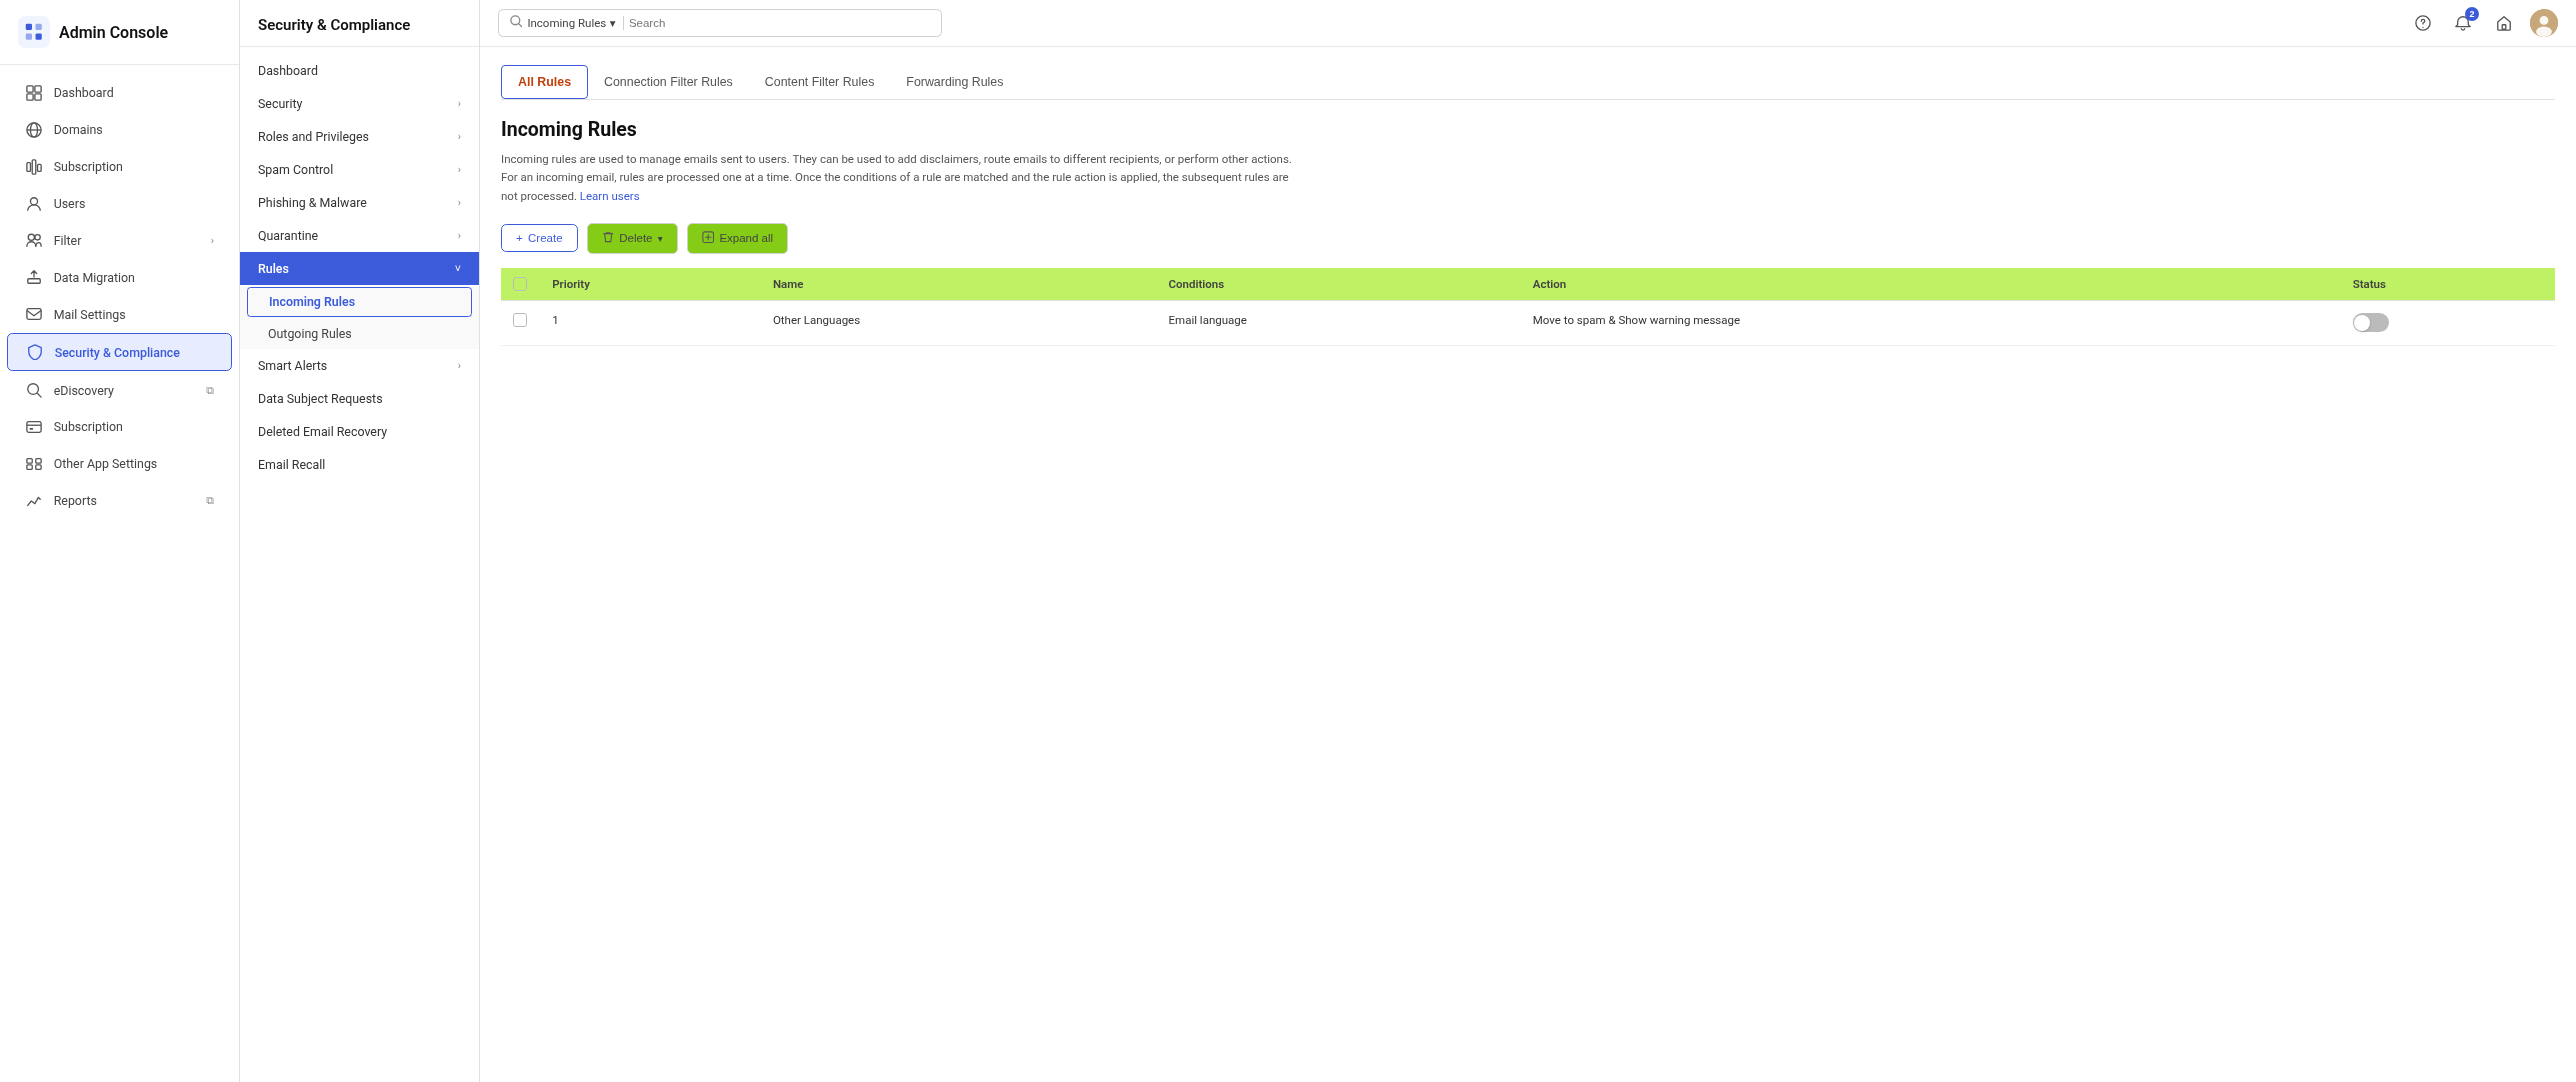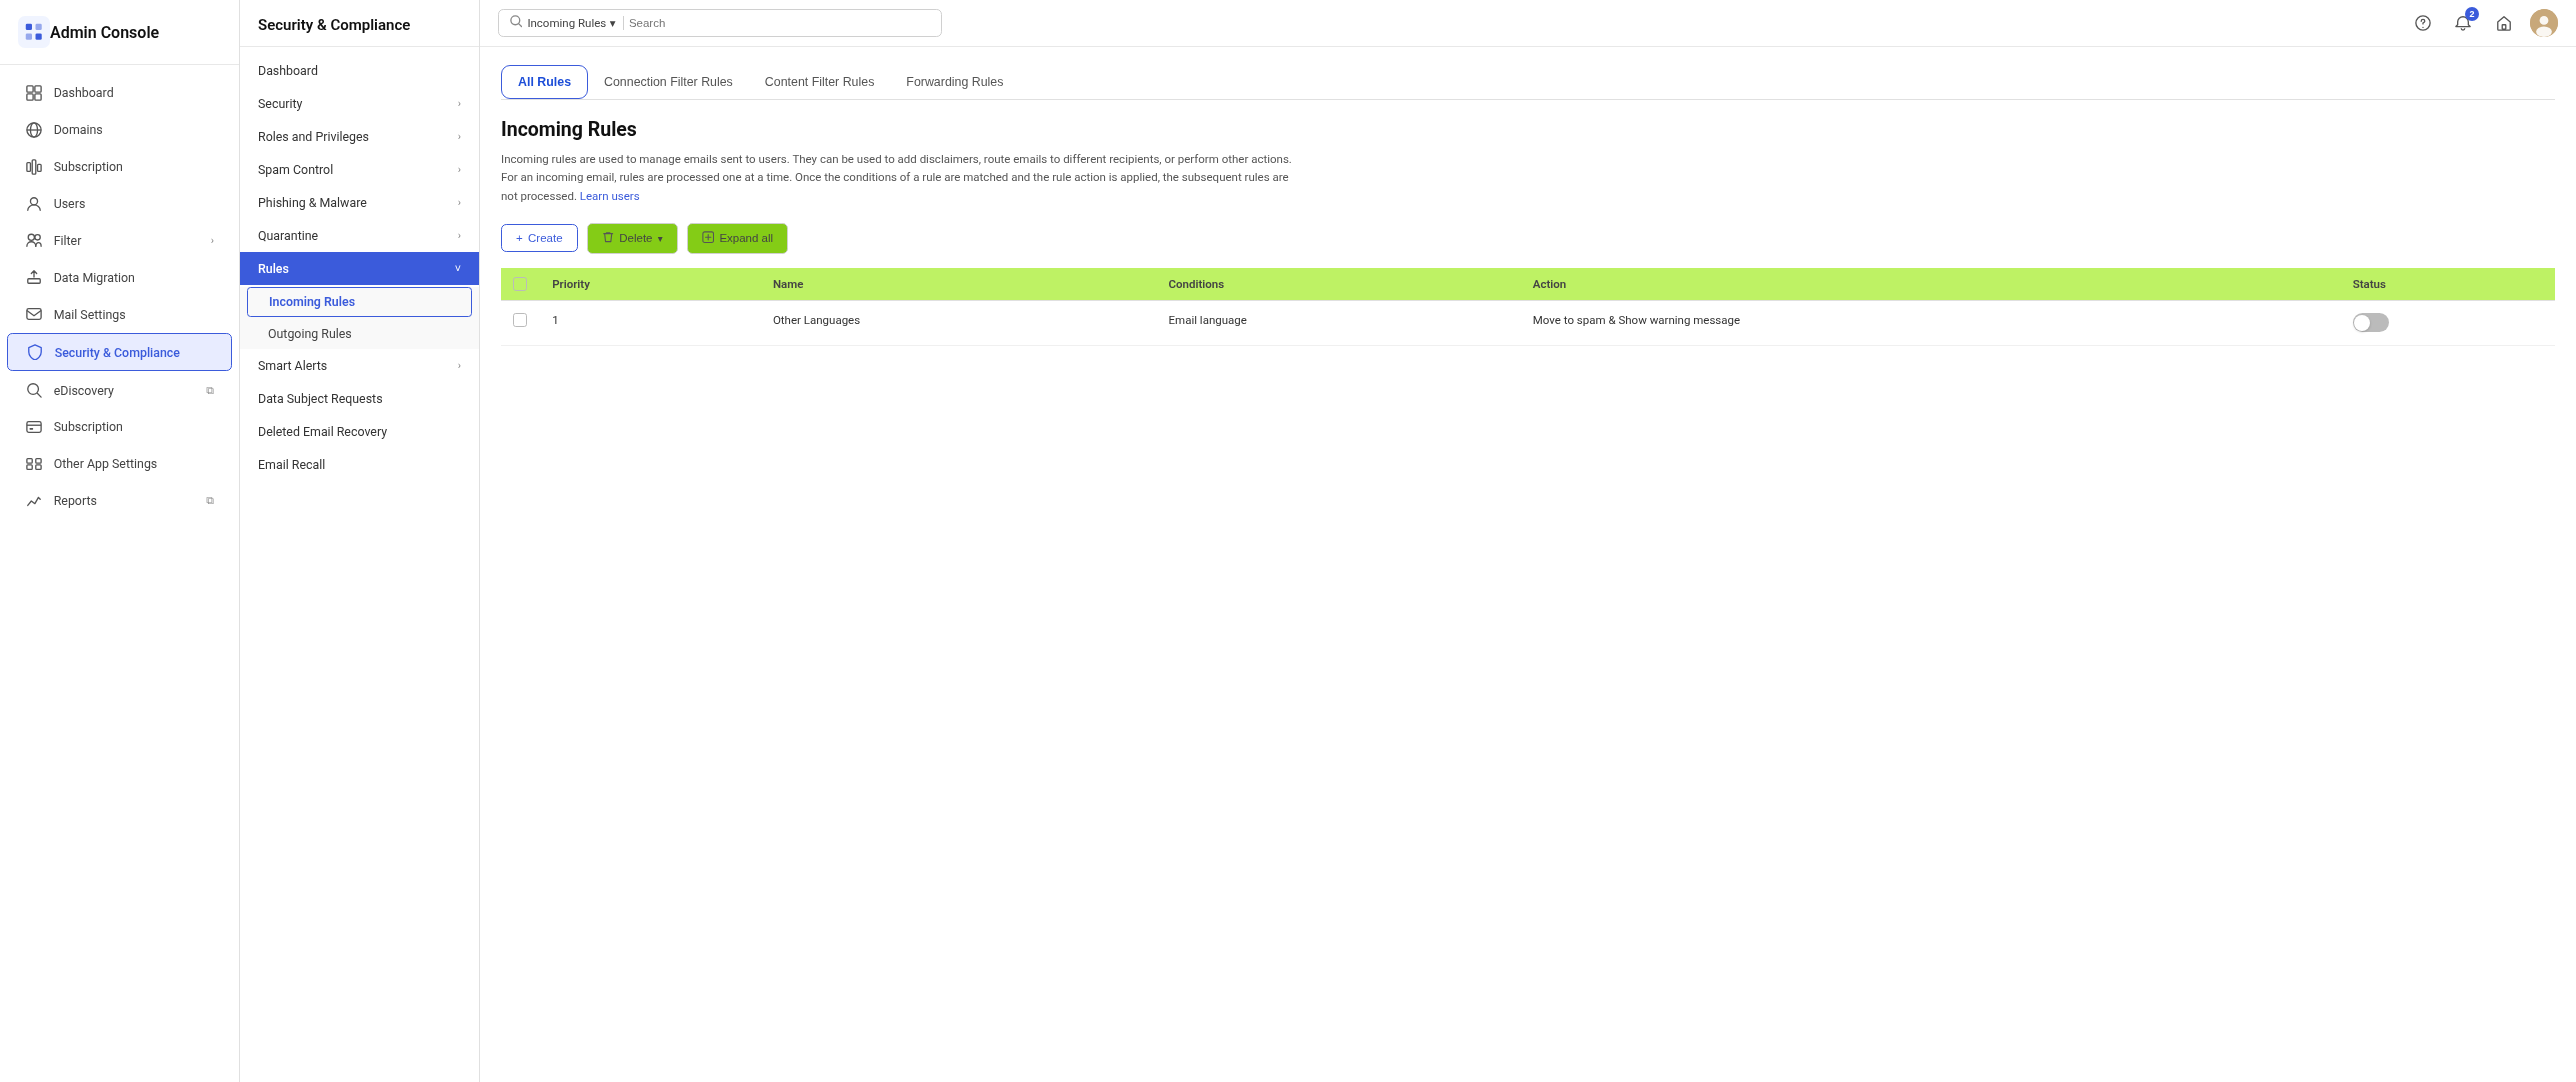--- a/index.html
+++ b/index.html
@@ -10,20 +10,21 @@
       width: 240px;
       background: #fff;
       border-right: 0.9px solid #e0e0e0;
       display: flex;
       flex-direction: column;
       flex-shrink: 0;
     }
     .app-logo {
       display: flex;
       align-items: center;
+      gap: 9px;
       padding: 16px 18px;
       border-bottom: 0.9px solid #e8e8e8;
     }
     .logo-icon {
       width: 32px;
       height: 32px;
       background: #f0f4ff;
       border-radius: 7px;
       display: flex;
       align-items: center;
@@ -254,24 +255,24 @@
       padding: 9px 16px;
       font-size: 12.4px;
       cursor: pointer;
       color: #555;
       border: none;
       background: none;
       border-bottom: 2.7px solid transparent;
       margin-bottom: -1.8px;
     }
     .tab-item.active {
-      color: #1d4ed8;
+      color: #c2410c;
       font-weight: 600;
       border: 1.8px solid #3b5bdb;
-      border-radius: 9px;
+      border-radius: 4px;
       margin-bottom: 0;
       border-bottom: 1.8px solid #3b5bdb;
     }
 
     
     .page-title {
       font-size: 19.5px;
       font-weight: 700;
       color: #111;
       margin-bottom: 9px;

